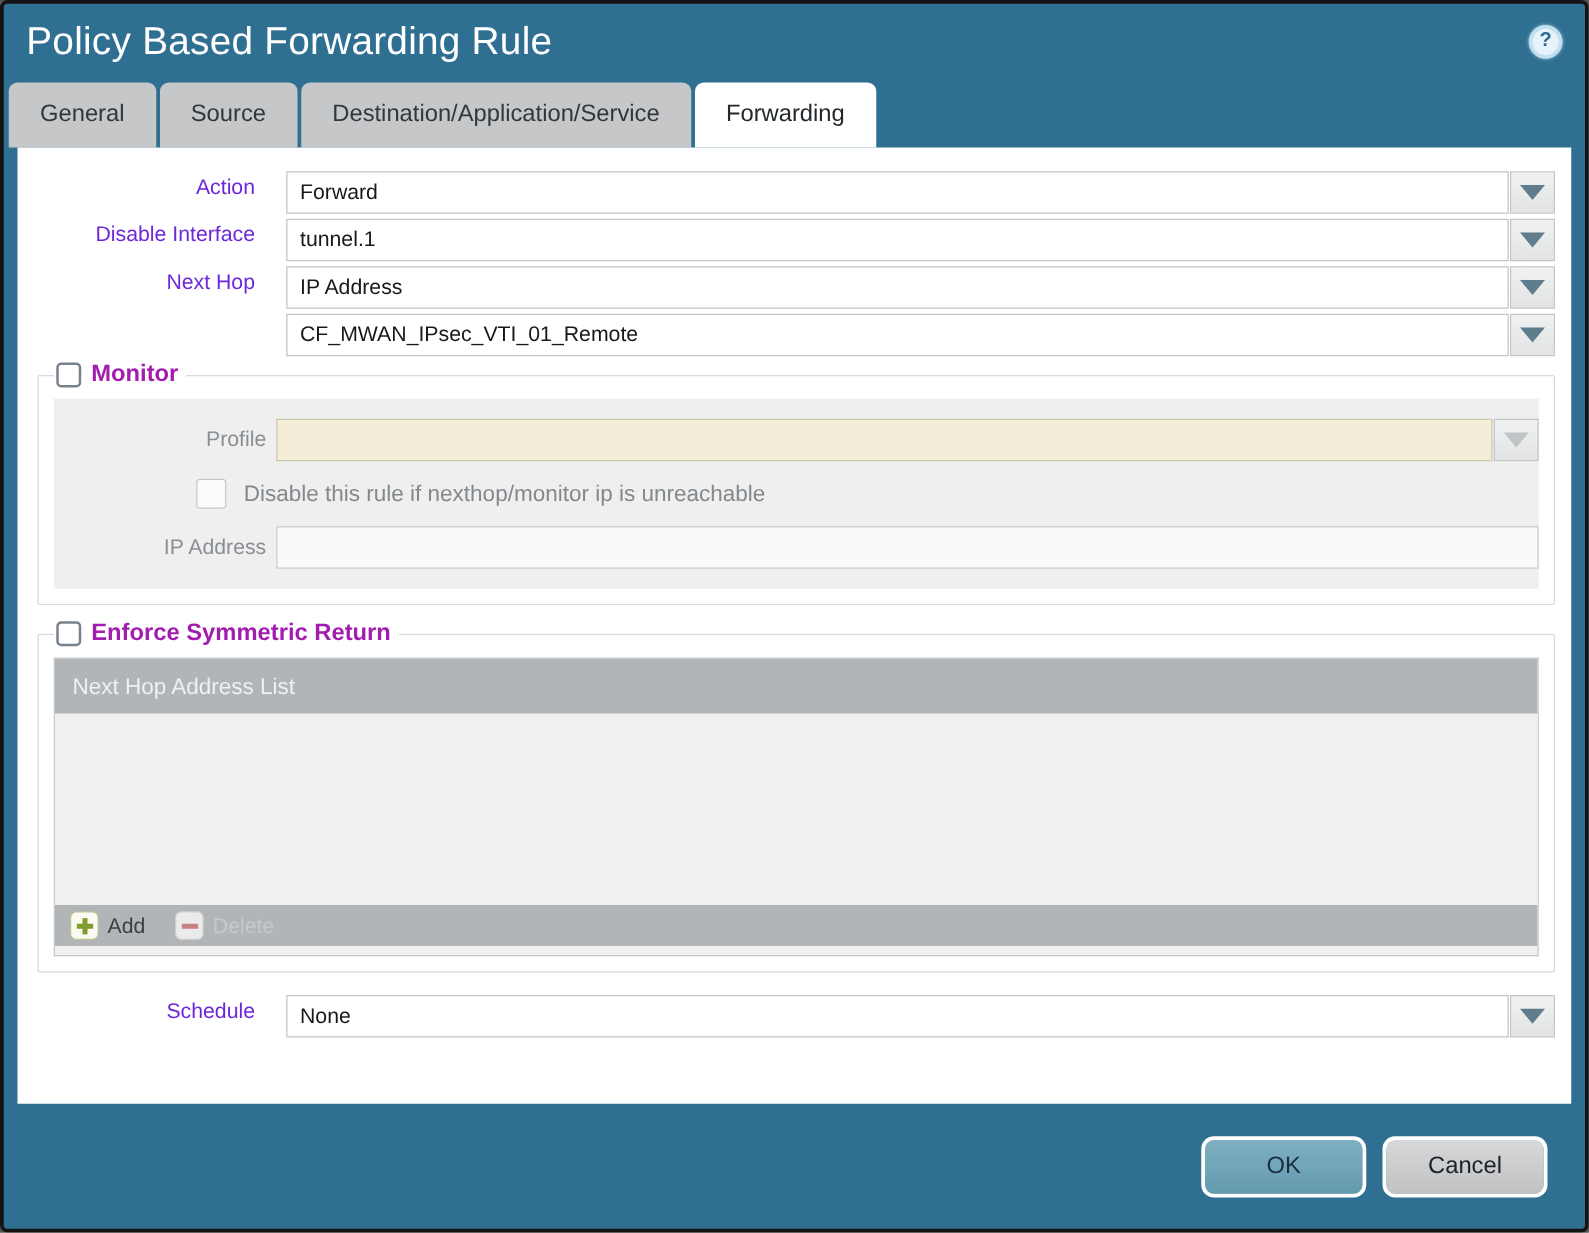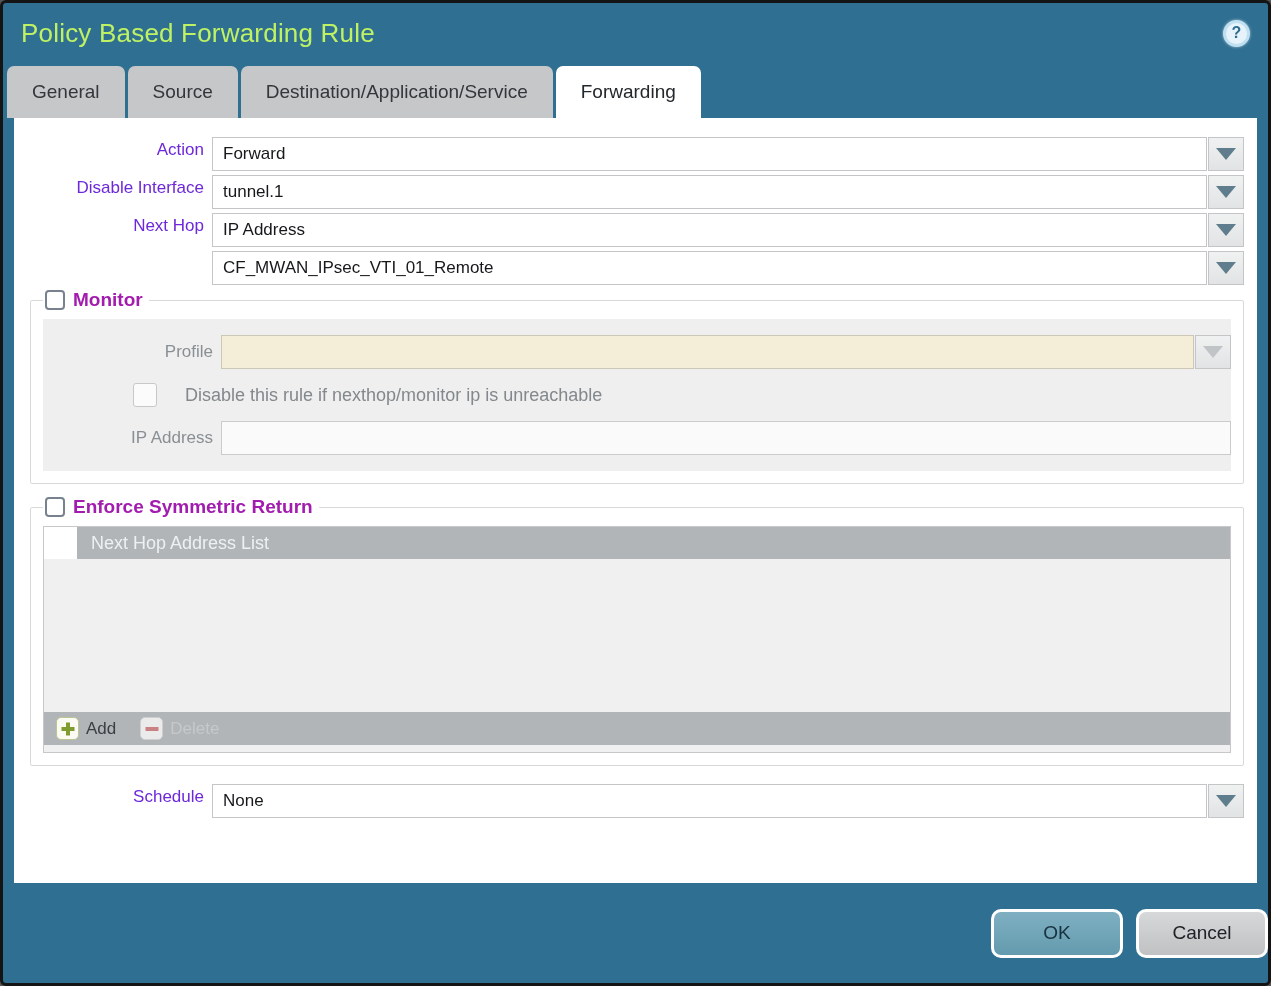--- a/index.html
+++ b/index.html
@@ -7,21 +7,21 @@
   .window {
     position:relative; width:1271px; height:986px;
     background:#2f6f92; border:3px solid #141414; border-radius:6px;
     overflow:hidden;
   }
   
   .titlebar {
     height:60px; display:flex; align-items:center;
     justify-content:space-between; padding:0 18px;
   }
-  .title { color:#bef264; font-size:26px; letter-spacing:.2px; }
+  .title { color:#ffffff; font-size:31px; letter-spacing:.2px; }
   .help-icon {
     width:27px; height:27px; border-radius:50%;
     background:#e7f3fa; border:3px solid #bfe0f0;
     color:#2e6d90; font-size:16px; font-weight:bold;
     display:flex; align-items:center; justify-content:center;
     box-shadow:0 0 3px rgba(255,255,255,.6); cursor:pointer;
   }
   
   .tabbar { display:flex; align-items:flex-end; padding-left:4px; height:55px; gap:3px; }
   .tab {
@@ -33,21 +33,21 @@
   
   .content {
     position:absolute; left:11px; right:11px; top:115px; bottom:100px;
     background:#ffffff; padding-top:19px; overflow:hidden;
   }
   .frow { display:flex; align-items:center; margin:0 13px 12px 0; }
   .frow .flabel {
     width:198px; text-align:right; padding-right:8px;
     font-size:17px; color:#6d28d9; flex:none;
   }
-  .fieldwrap { flex:1; display:flex; height:26px; }
+  .fieldwrap { flex:1; display:flex; height:26px;margin-left:17px; }
   .textfield {
     flex:1; height:34px; background:#fff; border:1px solid #c3c5c7;
     font-size:17px; color:#16181a; padding:0 10px;
     display:flex; align-items:center; white-space:nowrap; overflow:hidden;
   }
   .ddbtn {
     width:36px; height:34px; flex:none; margin-left:1px;
     background:linear-gradient(#f0f1f1,#e2e3e4);
     border:1px solid #c3c5c7; display:flex; align-items:center;
     justify-content:center; cursor:pointer;
@@ -77,31 +77,31 @@
   }
   .beigefield {
     flex:1; height:34px; background:#f4edd8; border:1px solid #cdc7b5;
     display:flex; align-items:center; padding:0 10px; font-size:17px; color:#6b6b5d;
   }
   .disfield {
     flex:1; height:34px; background:#fafafa; border:1px solid #c9cbcd;
     display:flex; align-items:center; padding:0 10px; font-size:17px; color:#8a8f94;
     margin-right:0;
   }
-  .discbx-row { display:flex; align-items:center; margin:14px 0 14px 90px; gap:28px; }
+  .discbx-row { display:flex; align-items:center; margin:14px 0 14px 114px; gap:14px; }
   .discbx {
     width:24px; height:24px; background:#fbfbfb; border:1px solid #c6c8ca;
     border-radius:3px; flex:none;
   }
   .distext { font-size:18px; color:#83888c; }
   
   .nhtable { border:1px solid #c6c8ca; border-bottom:none; }
   .thead {
-    height:32px; background:#b1b5b7; color:#eef1f2; font-size:18px;
-    display:flex; align-items:center; padding:0 14px; cursor:pointer;margin-left:33px;
+    height:44px; background:#b1b5b7; color:#eef1f2; font-size:18px;
+    display:flex; align-items:center; padding:0 14px; cursor:pointer;
   }
   .tbody { height:153px; background:#f0f0f1; }
   .tfoot {
     height:33px; background:#b1b5b7; display:flex; align-items:center;
     padding:0 12px; gap:24px;
   }
   .tbtn { display:flex; align-items:center; gap:7px; cursor:pointer; }
   .tbtn.disabled { cursor:default; }
   .icon-plusbox, .icon-minusbox {
     width:23px; height:23px; border-radius:5px; position:relative; flex:none;
@@ -118,21 +118,21 @@
     left:50%; top:50%; transform:translate(-50%,-50%);
   }
   .tbtn-label { font-size:17px; color:#3a3f43; }
   .tbtn.disabled .tbtn-label { color:#c5c9cb; }
   .table-bottom-strip { height:8px; background:#f0f0f1; border:1px solid #c6c8ca; border-top:none; }
   .schedule-row { margin-top:18px; }
   
   .footerbar {
     position:absolute; left:0; right:0; bottom:0; height:100px;
     display:flex; align-items:center; justify-content:flex-end;
-    gap:13px; text-align:right;
+    gap:13px; padding-right:30px;text-align:right;
   }
   .btn {
     width:132px; height:49px; border-radius:10px; border:3px solid #ffffff;
     font-size:19px; color:#17323e; display:flex; align-items:center;
     justify-content:center; cursor:pointer;
   }
   .btn-ok { background:linear-gradient(#7fb0c2,#649aae); }
   .btn-cancel { background:linear-gradient(#d6d8da,#bfc1c3); color:#202326; }
 </style>
 </head>

